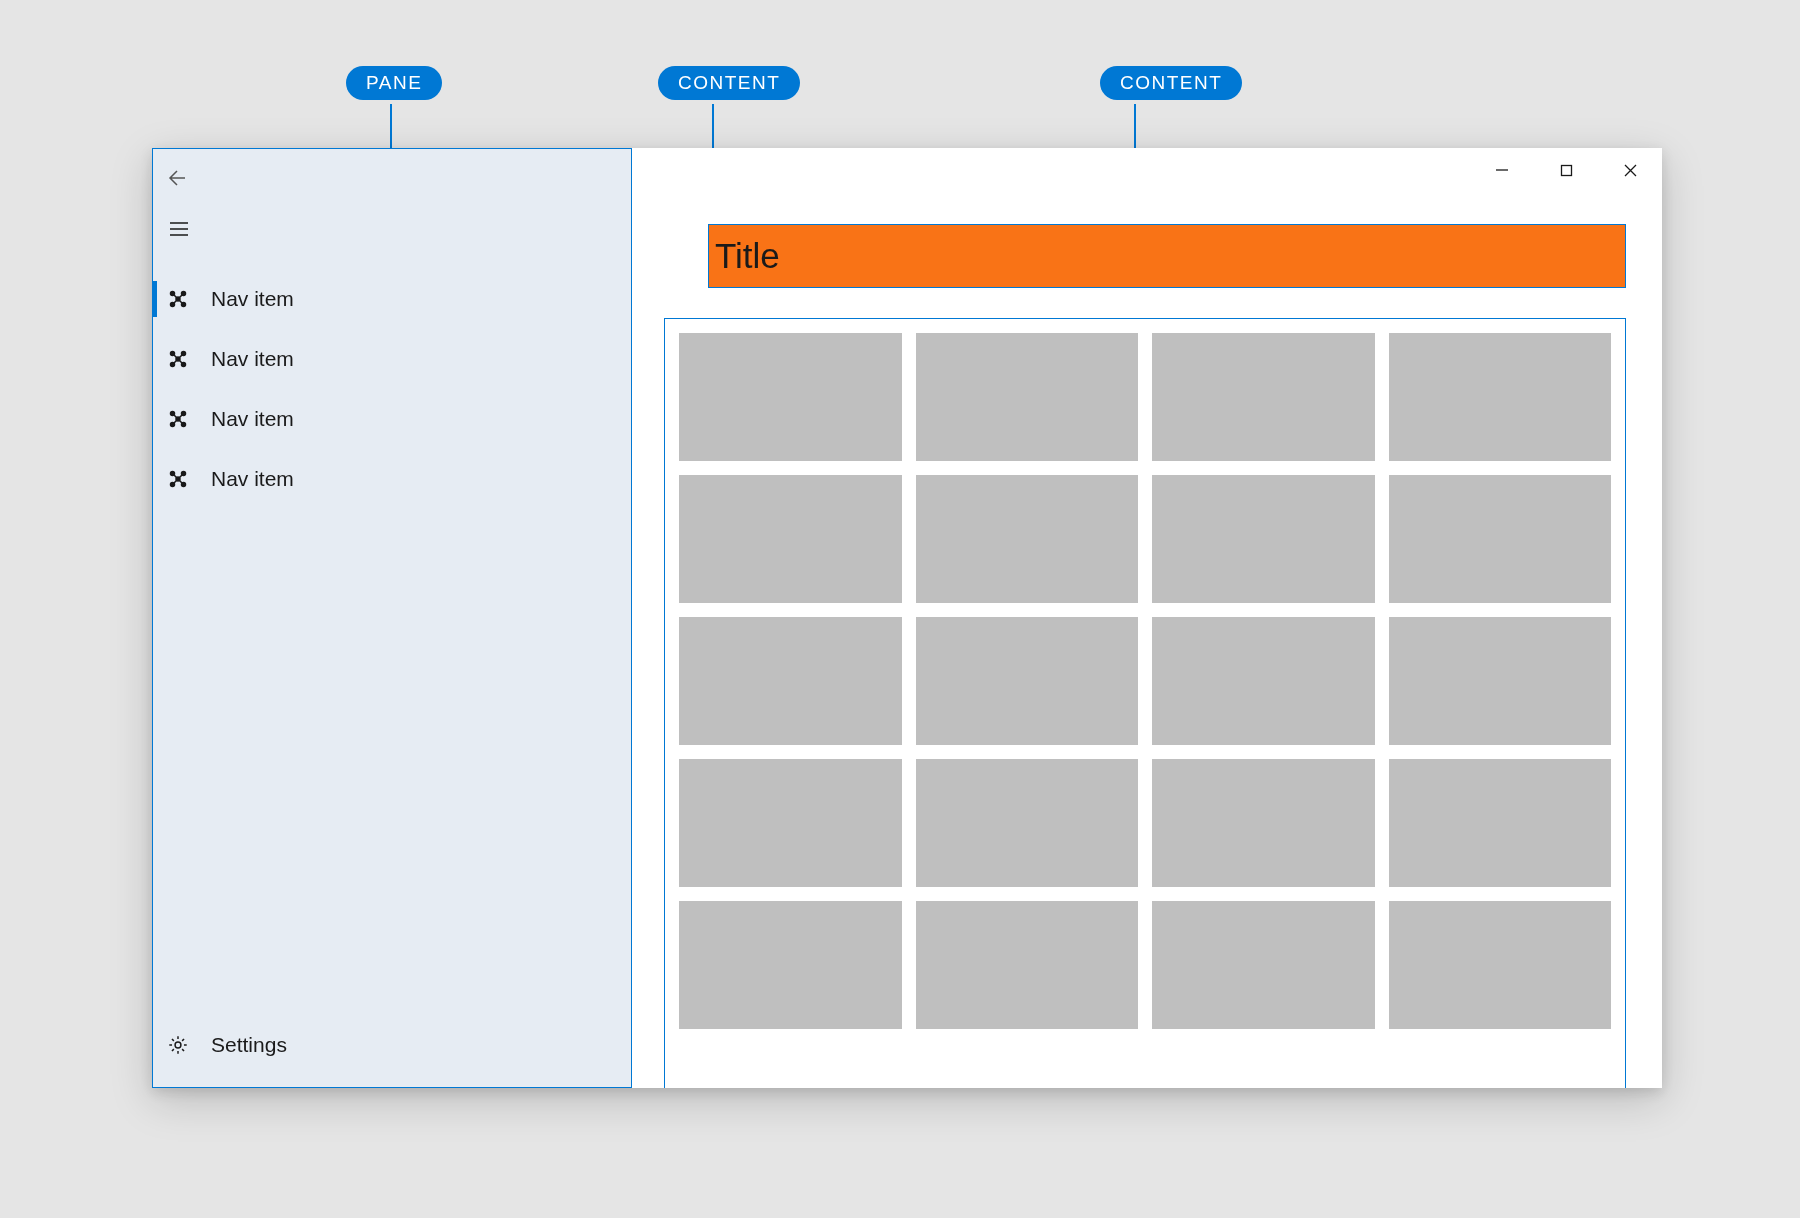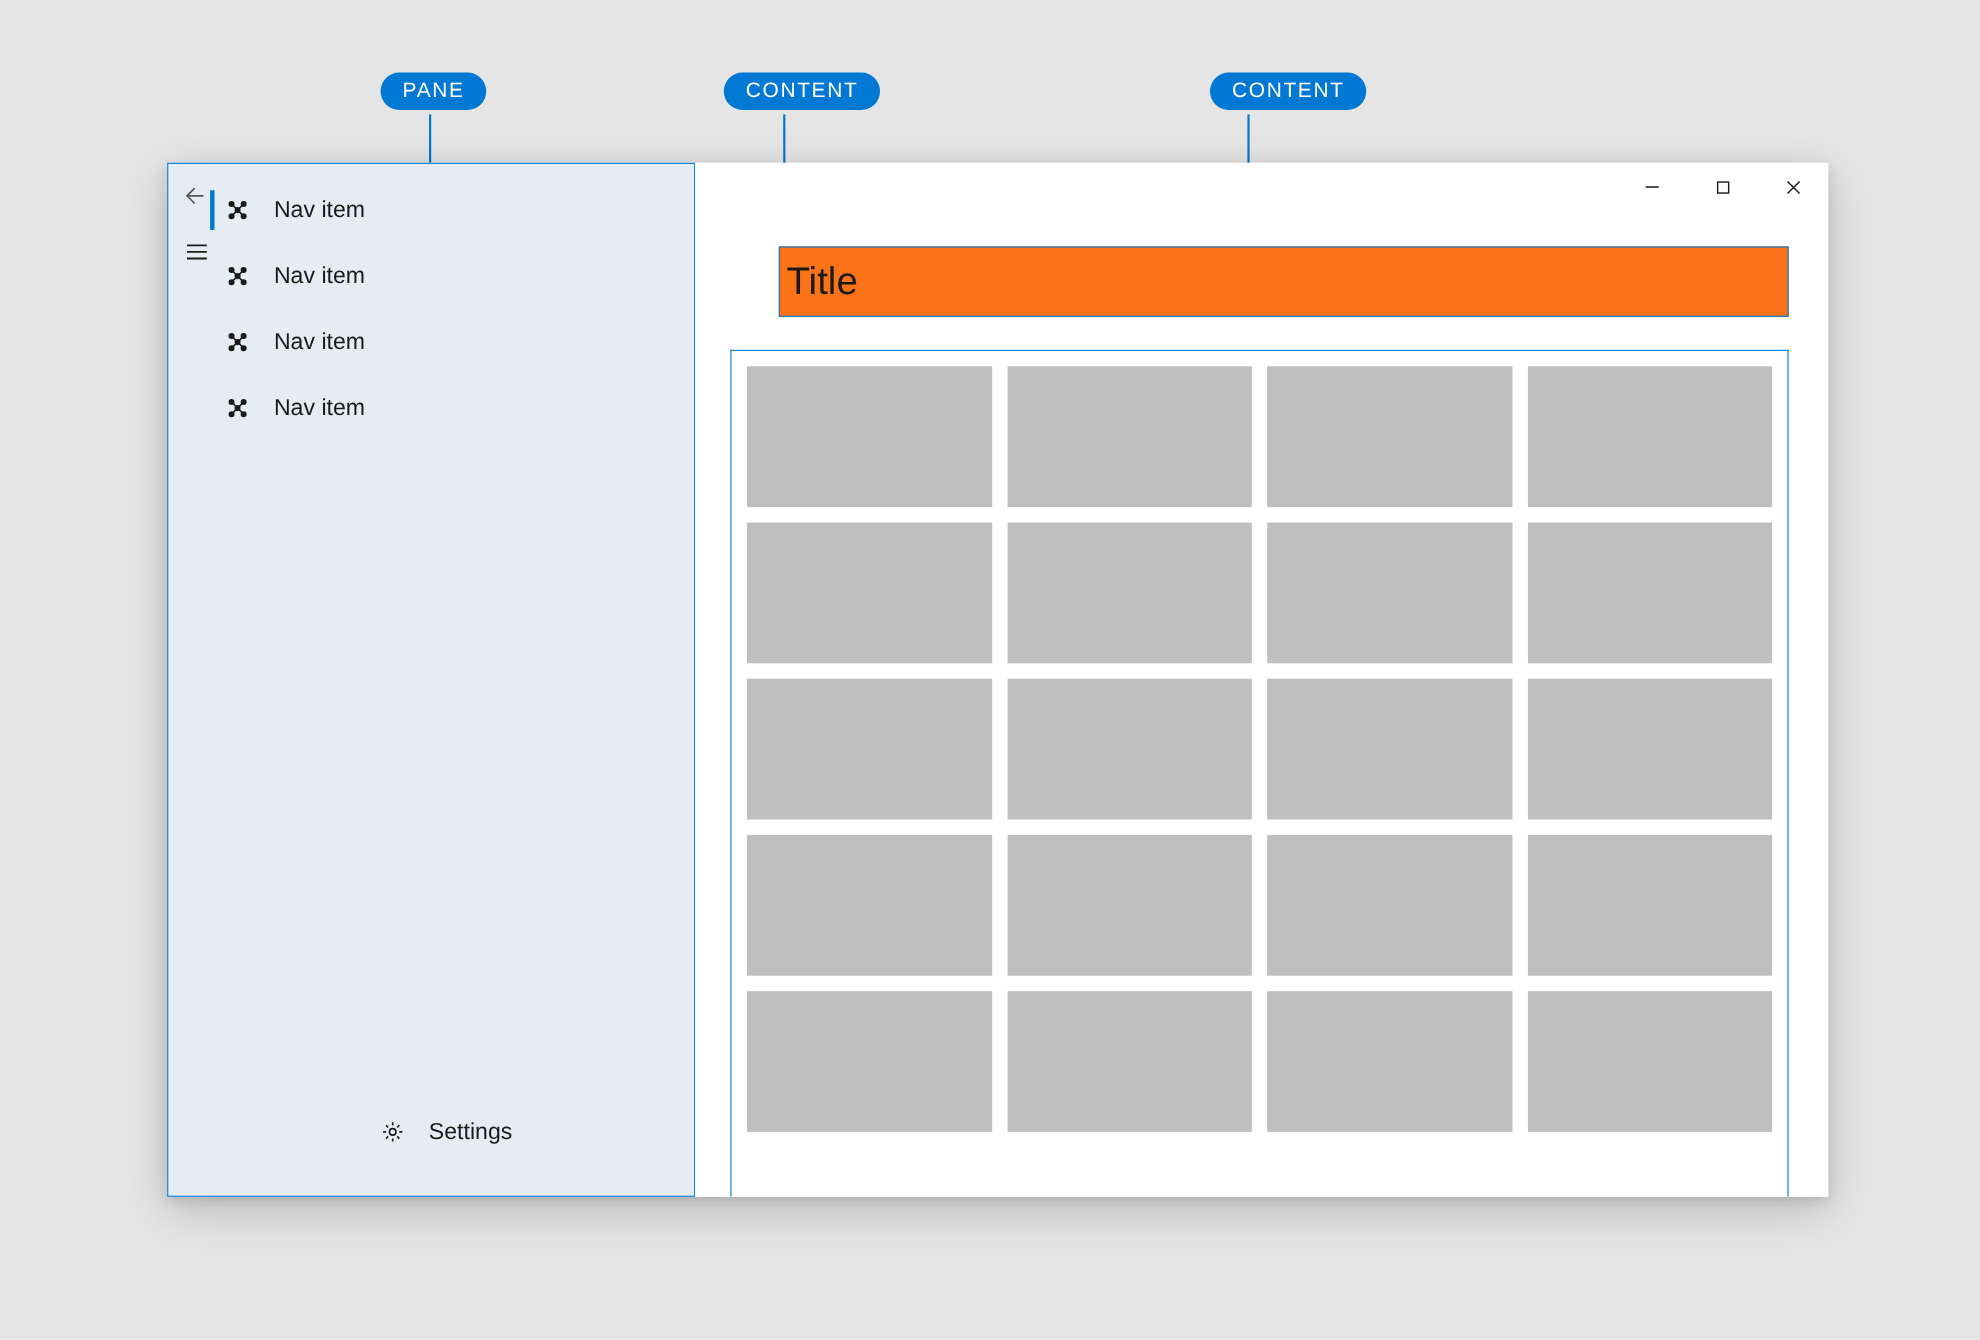--- a/index.html
+++ b/index.html
@@ -40,21 +40,21 @@
   box-shadow: 0 12px 40px rgba(0,0,0,0.18), 0 4px 12px rgba(0,0,0,0.12);
   display: flex;
 }
 
 
 .pane {
   width: 480px;
   background: #e6ecf3;
   border: 1.5px solid #0078d4;
   display: flex;
-  flex-direction: row;
+  flex-direction: column;
   position: relative;
 }
 .pane-top { padding-top: 6px; }
 .back-btn {
   height: 46px;
   display: flex;
   align-items: center;
   padding-left: 12px;
 }
 .hamburger-btn {
@@ -79,21 +79,21 @@
   content: "";
   position: absolute;
   left: 0;
   top: 12px;
   bottom: 12px;
   width: 4px;
   background: #0078d4;
 }
 .pane-footer {
   margin-top: auto;
-  padding-bottom: 28px;
+  padding-bottom: 12px;
 }
 
 
 .main-area {
   flex: 1;
   position: relative;
   background: #fff;
 }
 .window-controls {
   position: absolute;

